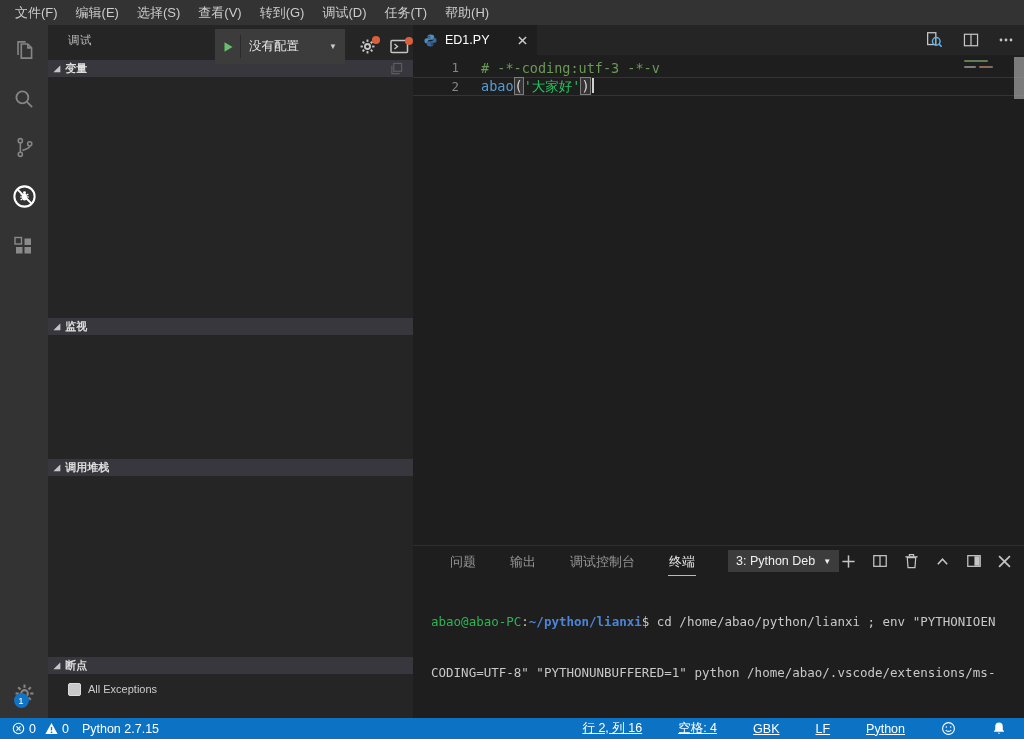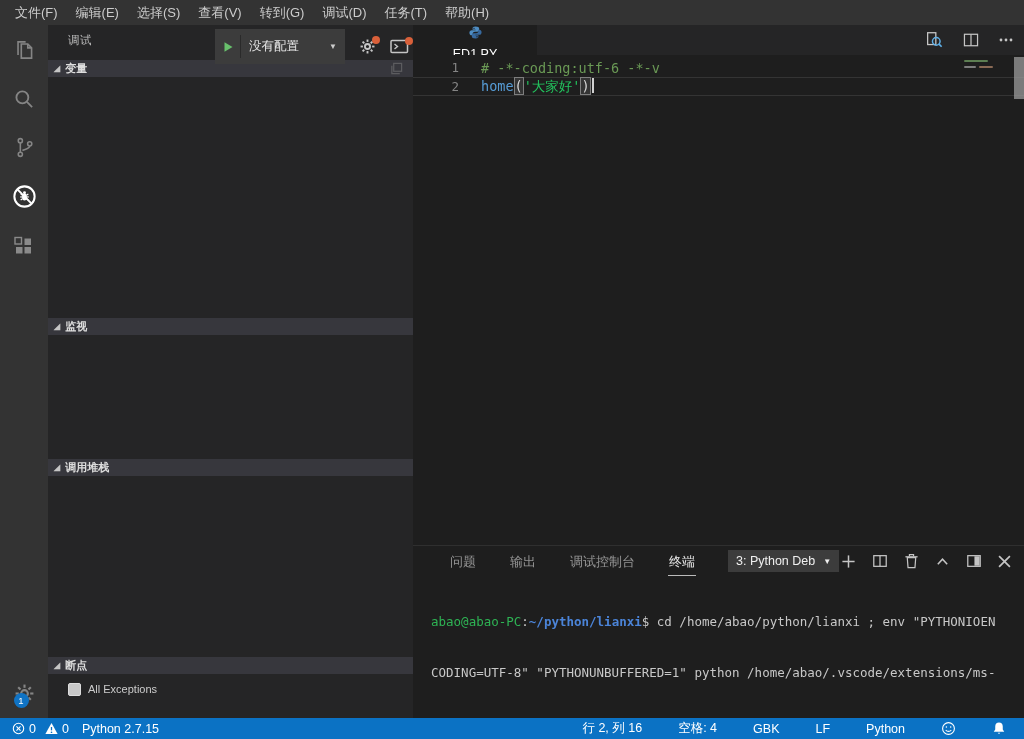--- a/index.html
+++ b/index.html
@@ -35,21 +35,21 @@
     font-size:11px; font-weight:bold; color:#DDDDDD; }
   .twistie { font-size:8px; color:#C5C5C5; margin-right:5px; transform:translateY(-0.5px); }
   .sec-body { background:#252526; }
   .hdr-icon { margin-left:auto; margin-right:10px; opacity:.45; }
   .bp-row { display:flex; align-items:center; height:22px; padding-left:20px; color:#CCCCCC; font-size:11px; }
   .checkbox { width:13px; height:13px; background:#C8C8C8; border:1px solid #DDDDDD; border-radius:2px; margin-right:7px; }
 
   
   .editorcol { position:absolute; left:413px; top:25px; width:611px; height:693px; background:#1E1E1E; }
   .tabbar { position:relative; height:30px; background:#252526; display:flex; }
-  .tab { display:flex; align-items:center; gap:7px; width:124px; padding:0 10px; background:#1E1E1E;flex-direction:column; }
+  .tab { display:flex; align-items:center; gap:7px; width:124px; padding:0 10px; background:#1E1E1E; }
   .tab-name { color:#FFFFFF; font-size:12.5px; }
   .tab-close { margin-left:auto; }
   .title-actions { position:absolute; right:10px; top:0; height:30px; display:flex; align-items:center; gap:18px; }
 
   .editor { position:relative; height:490px; background:#1E1E1E; overflow:hidden; }
   .code-area { padding-top:3px; }
   .code-line { display:flex; height:19px; align-items:center; font-family:"DejaVu Sans Mono", monospace; font-size:13.5px; }
   .code-line.current { border-top:1px solid #343434; border-bottom:1px solid #343434; }
   .lnum { width:46px; text-align:right; color:#858585; font-size:12.5px; flex:none; }
   .ltext { margin-left:22px; white-space:pre; }
@@ -77,21 +77,21 @@
   .terminal { position:absolute; left:18px; top:33px; right:8px; font-family:"DejaVu Sans Mono", monospace;
     font-size:12.5px; line-height:17px; color:#C8C8C8; white-space:pre-wrap; }
   .tg { color:#2EB354; font-weight:normal; }
   .tb { color:#4B84D8; font-weight:bold; }
 
   
   .statusbar { position:absolute; left:0; bottom:0; width:1024px; height:21px; background:#0B72C4;
     display:flex; align-items:center; color:#FFFFFF; font-size:12.5px; z-index:6; }
   .sb-left { display:flex; align-items:center; gap:5px; padding-left:8px; }
   .sb-item { display:flex; align-items:center; gap:4px; padding:0 4px; height:21px; }
-  .sb-right { margin-left:auto; display:flex; align-items:flex-end; gap:28px; padding-right:14px; }
+  .sb-right { margin-left:auto; display:flex; align-items:flex-end; gap:28px; padding-right:14px;text-decoration:underline; }
 </style>
 </head>
 <body>
 
 <div class="menubar">
   <span class="menu-item">文件(F)</span>
   <span class="menu-item">编辑(E)</span>
   <span class="menu-item">选择(S)</span>
   <span class="menu-item">查看(V)</span>
   <span class="menu-item">转到(G)</span>
@@ -280,25 +280,25 @@
             <circle cx="13" cy="8" r="1.4"></circle>
         </svg>
       </span>
     </div>
   </div>
 
   <div class="editor">
     <div class="code-area">
       <div class="code-line">
         <span class="lnum">1</span>
-        <span class="ltext tok-comment"># -*-coding:utf-6 -*-v</span>
+        <span class="ltext tok-comment"># -*-coding:utf-3 -*-v</span>
       </div>
       <div class="code-line current">
         <span class="lnum">2</span>
-        <span class="ltext"><span class="tok-keyword">home</span><span class="bracket">(</span><span class="tok-string">'大家好'</span><span class="bracket">)</span><span class="cursor"></span></span>
+        <span class="ltext"><span class="tok-keyword">abao</span><span class="bracket">(</span><span class="tok-string">'大家好'</span><span class="bracket">)</span><span class="cursor"></span></span>
       </div>
     </div>
     <div class="minimap">
       <div class="mm-row">
           <span class="mm-bar" style="width:24px;background:#5d7e52"></span>
         </div>
       <div class="mm-row">
           <span class="mm-bar" style="width:12px;background:#7d7d7d"></span>
           <span class="mm-bar" style="width:14px;background:#8a6a55"></span>
         </div>

